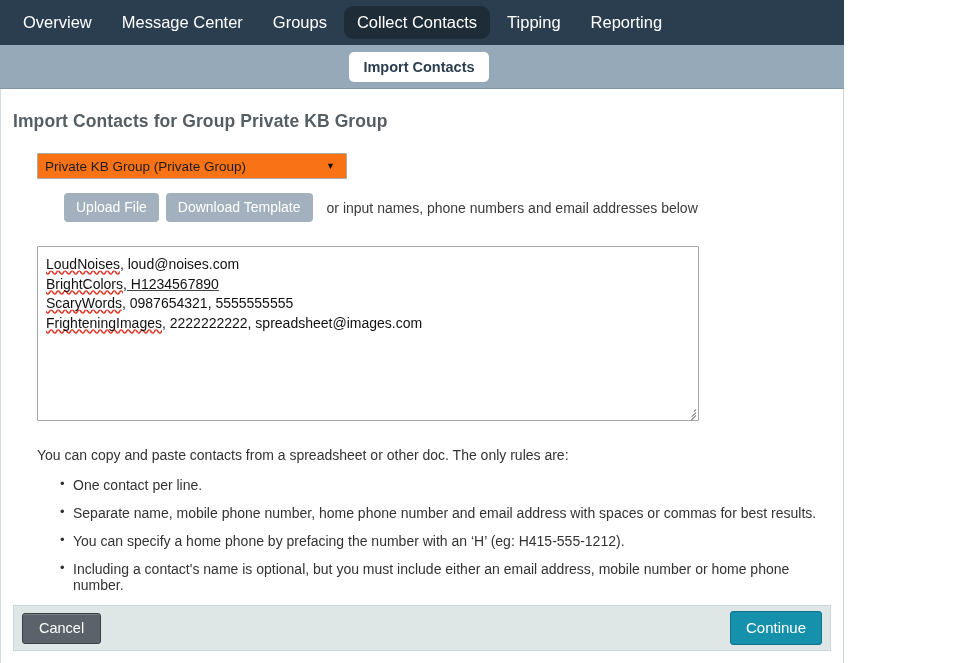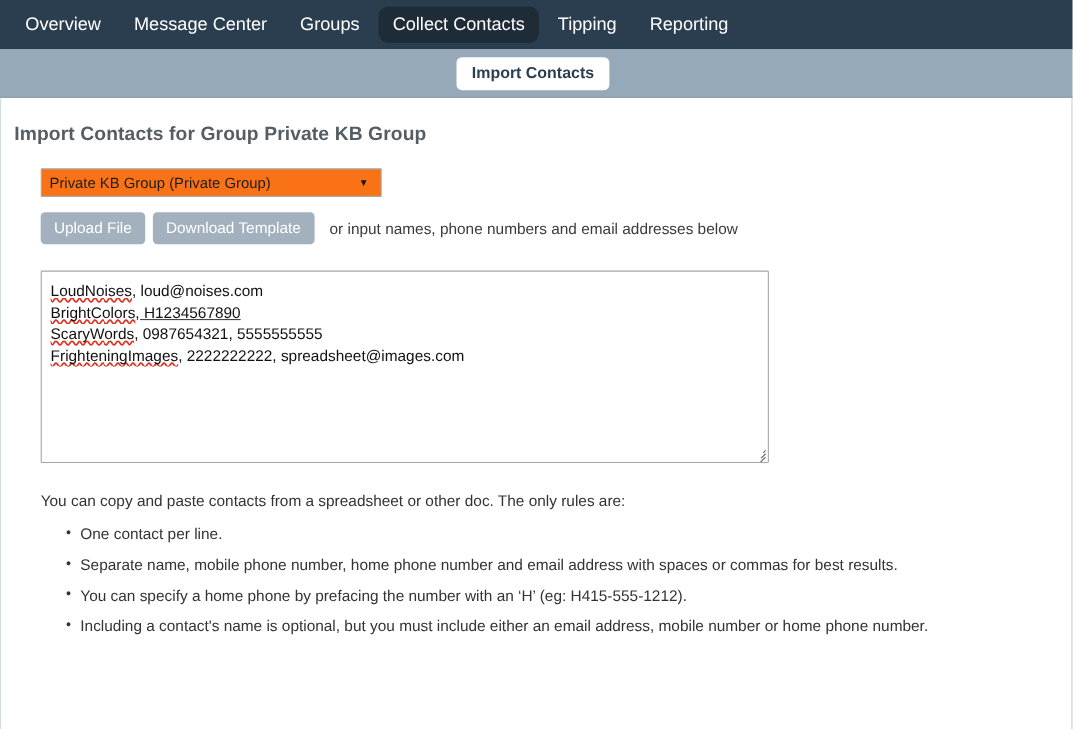--- a/index.html
+++ b/index.html
@@ -10,21 +10,21 @@
     width: 975px;
     height: 663px;
     background: #ffffff;
     font-family: "Liberation Sans", sans-serif;
     overflow: hidden;
   }
 
   
   #page {
     position: relative;
-    width: 975px;
+    width: 844px;
     height: 663px;
     box-sizing: border-box;
     background: #ffffff;
   }
 
   
   .primary-nav {
     background: #2b3e50;
     height: 45px;
     display: flex;
@@ -133,20 +133,21 @@
   .btn-grey {
     background: #a2b1bd;
     color: #ffffff;
     border: none;
     border-radius: 4px;
     font-size: 14px;
     font-family: "Liberation Sans", sans-serif;
     padding: 6px 12px 7px 12px;
     cursor: pointer;
     line-height: 1.15;
+    margin-left: 27px;
   }
   .btn-grey + .btn-grey { margin-left: 7px; }
   .hint-text {
     margin-left: 14px;
     font-size: 14px;
     color: #3b3b3b;
     white-space: nowrap;
   }
 
   
@@ -325,14 +326,20 @@
       <ul class="rules">
         <li>One contact per line.</li>
         <li>Separate name, mobile phone number, home phone number and email address with spaces or commas for best results.</li>
         <li>You can specify a home phone by prefacing the number with an ‘H’ (eg: H415-555-1212).</li>
         <li>Including a contact's name is optional, but you must include either an email address, mobile number or home phone number.</li>
       </ul>
 
     </div>
   </div>
 
+  <div class="footer-outer">
+    <div class="footer-bar">
+      <button class="btn-cancel">Cancel</button>
+      <button class="btn-continue">Continue</button>
+    </div>
+  </div>
 
 </div>
 
 </body></html>

